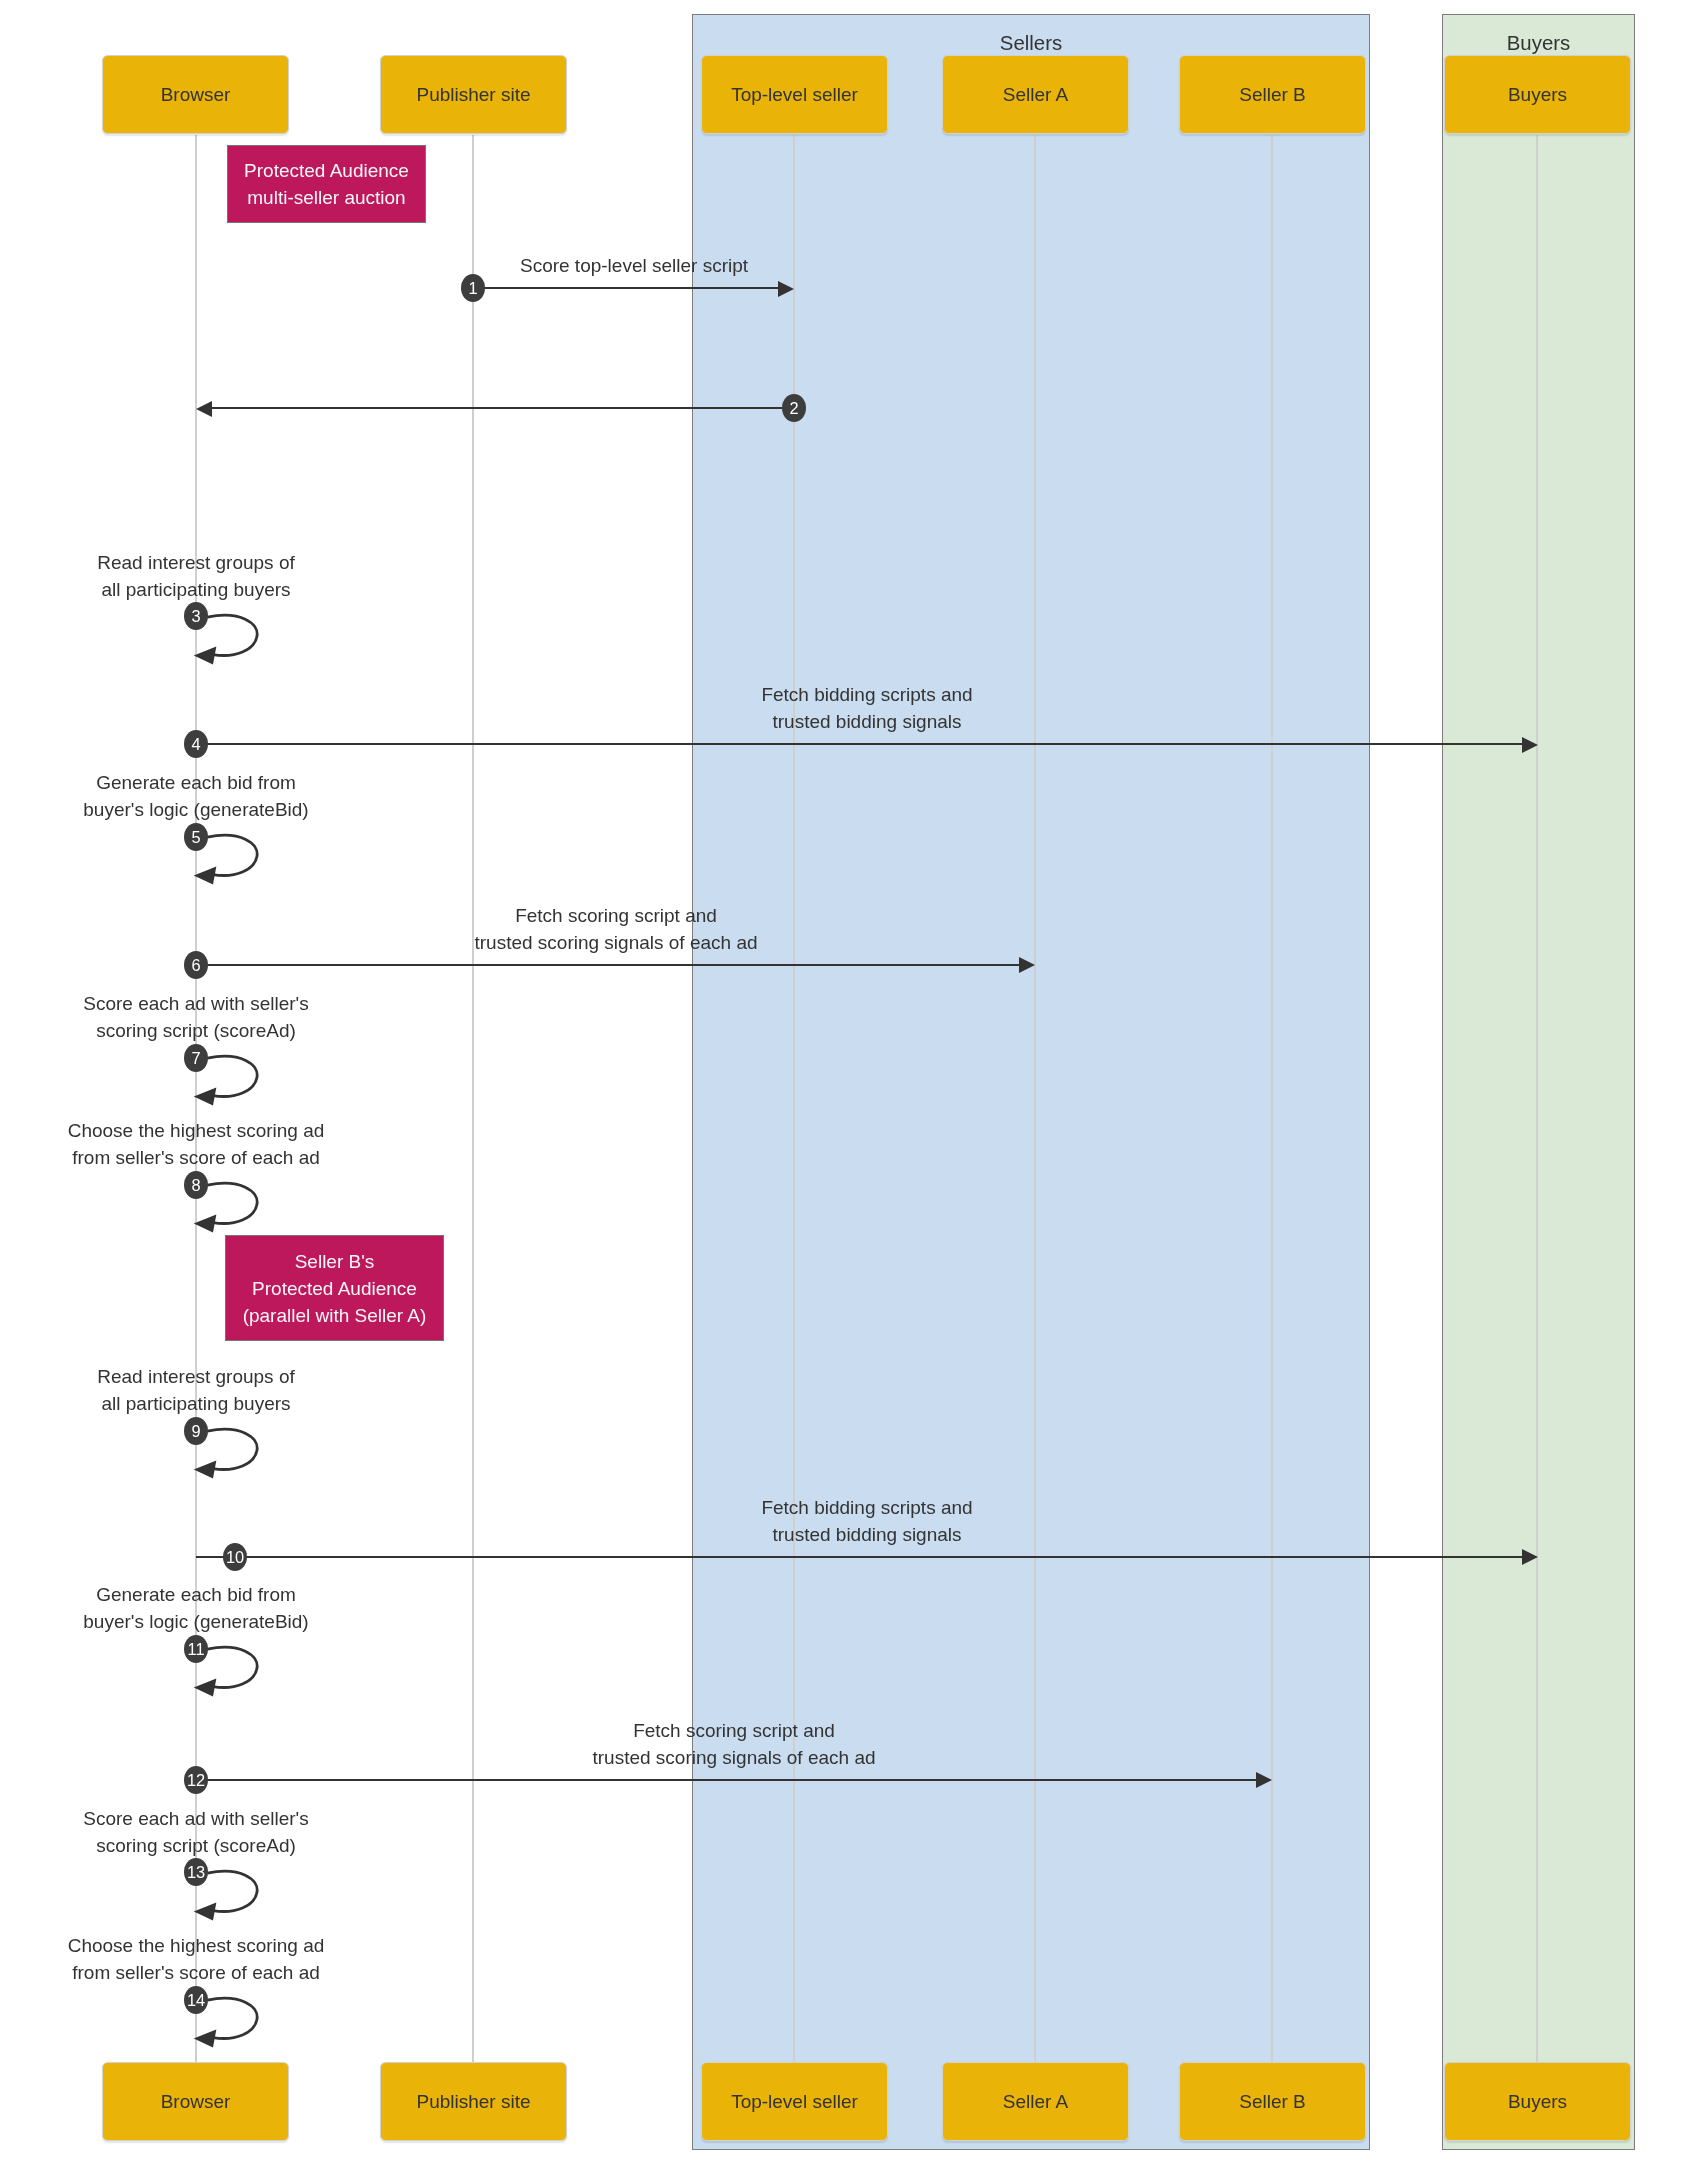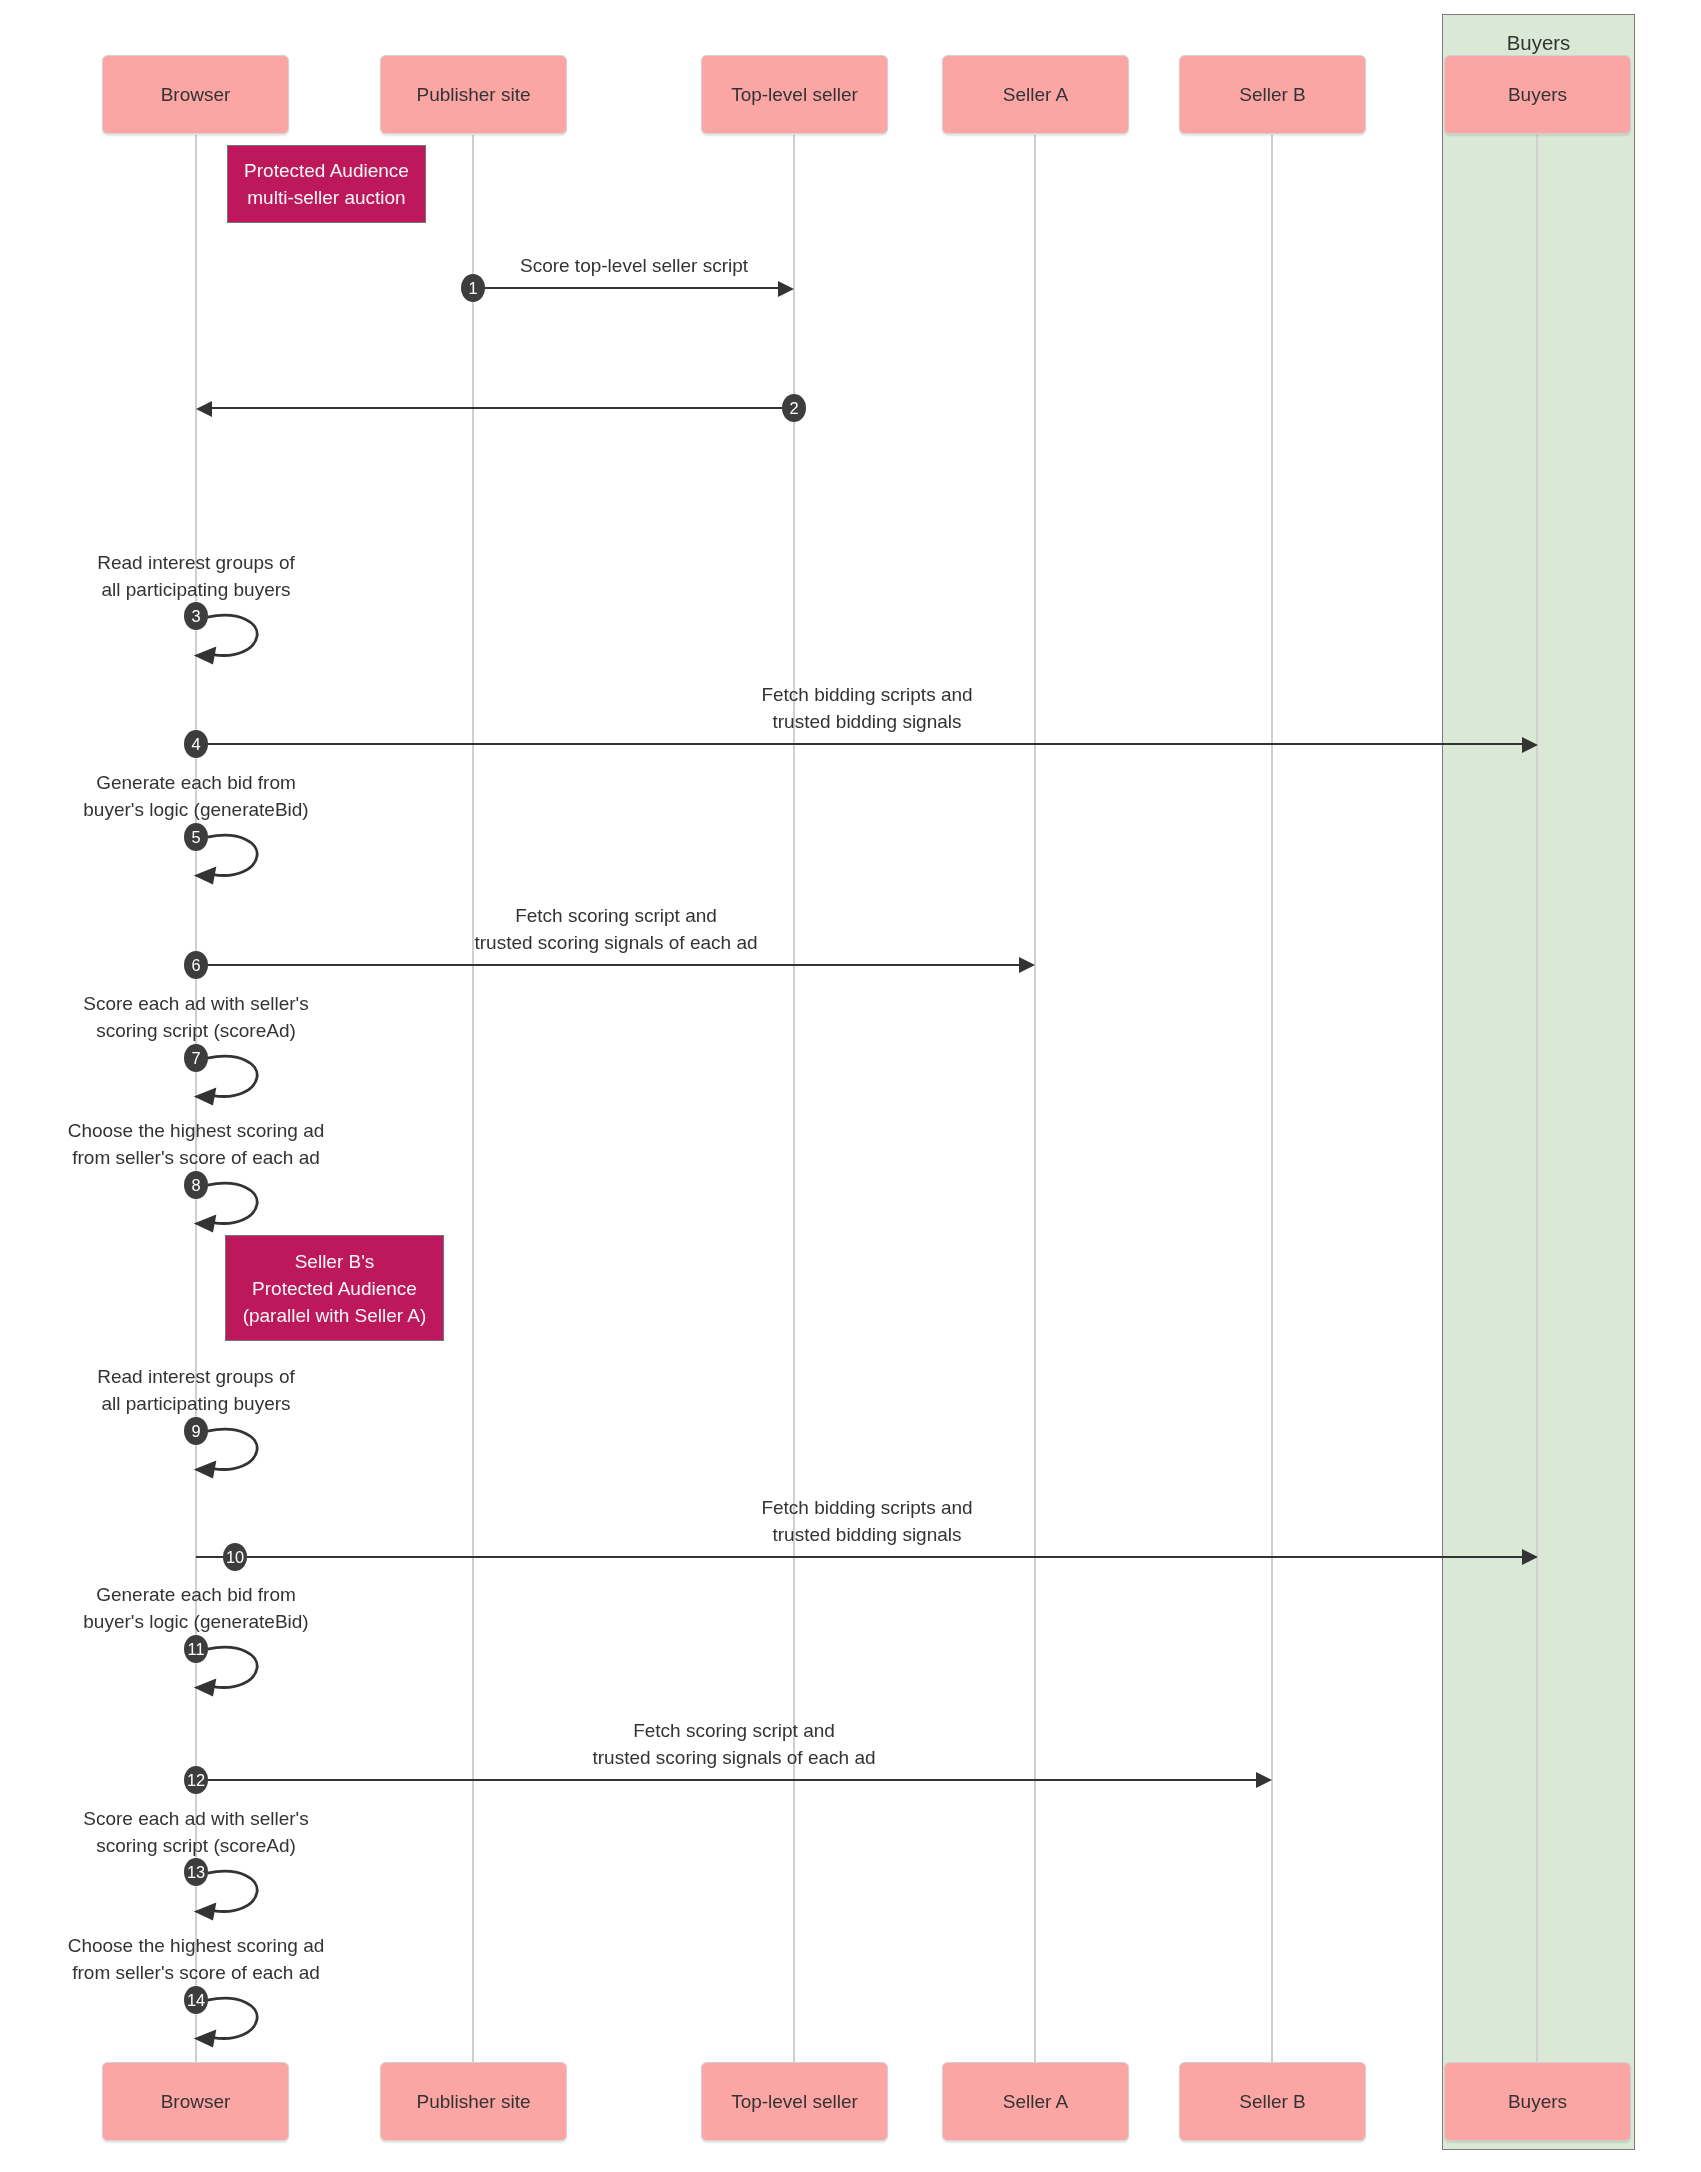--- a/index.html
+++ b/index.html
@@ -7,21 +7,21 @@
     position:relative;width:1702px;height:2172px;background:#ffffff;
     font-family:"Liberation Sans", sans-serif;color:#333333;overflow:hidden;
   }
   .group{position:absolute;border:1.7px solid #7c7c7c;box-sizing:border-box;z-index:0;}
   .group-label{
     position:absolute;top:17px;left:0;width:100%;text-align:center;
     font-size:20.4px;color:#333333;
   }
   .lifeline{position:absolute;width:1.7px;background:#cfcfcf;z-index:1;}
   .actor{
-    position:absolute;width:187px;height:79px;background:#fca5a5;
+    position:absolute;width:187px;height:79px;background:#eab308;
     border:1.1px solid #d2d2d2;border-radius:5.7px;box-sizing:border-box;
     display:flex;align-items:center;justify-content:center;
     font-size:19px;color:#333333;z-index:3;
     box-shadow:0 1.7px 1.7px rgba(0,0,0,0.10);
   }
   .note{
     position:absolute;background:#be185d;border:1.1px solid #757575;box-sizing:border-box;
     display:flex;flex-direction:column;align-items:center;justify-content:center;
     font-size:19px;line-height:27px;color:#f7f7f7;text-align:center;z-index:4;
   }
@@ -41,20 +41,23 @@
     color:#ffffff;font-size:16.4px;display:flex;align-items:center;justify-content:center;
     z-index:6;
   }
   .loop{position:absolute;z-index:5;}
 </style>
 </head>
 <body>
 
 <div class="stage">
 
+  <div class="group" style="left:692px;top:14px;width:678px;height:2136px;background:#c9dcf0;">
+    <div class="group-label">Sellers</div>
+  </div>
   <div class="group" style="left:1442px;top:14px;width:193px;height:2136px;background:#d9e9d5;">
     <div class="group-label">Buyers</div>
   </div>
 
   <div class="lifeline" style="left:195px;top:135px;height:1927px;"></div>
   <div class="lifeline" style="left:472px;top:135px;height:1927px;"></div>
   <div class="lifeline" style="left:793px;top:135px;height:1927px;"></div>
   <div class="lifeline" style="left:1034px;top:135px;height:1927px;"></div>
   <div class="lifeline" style="left:1271px;top:135px;height:1927px;"></div>
   <div class="lifeline" style="left:1536px;top:135px;height:1927px;"></div>

